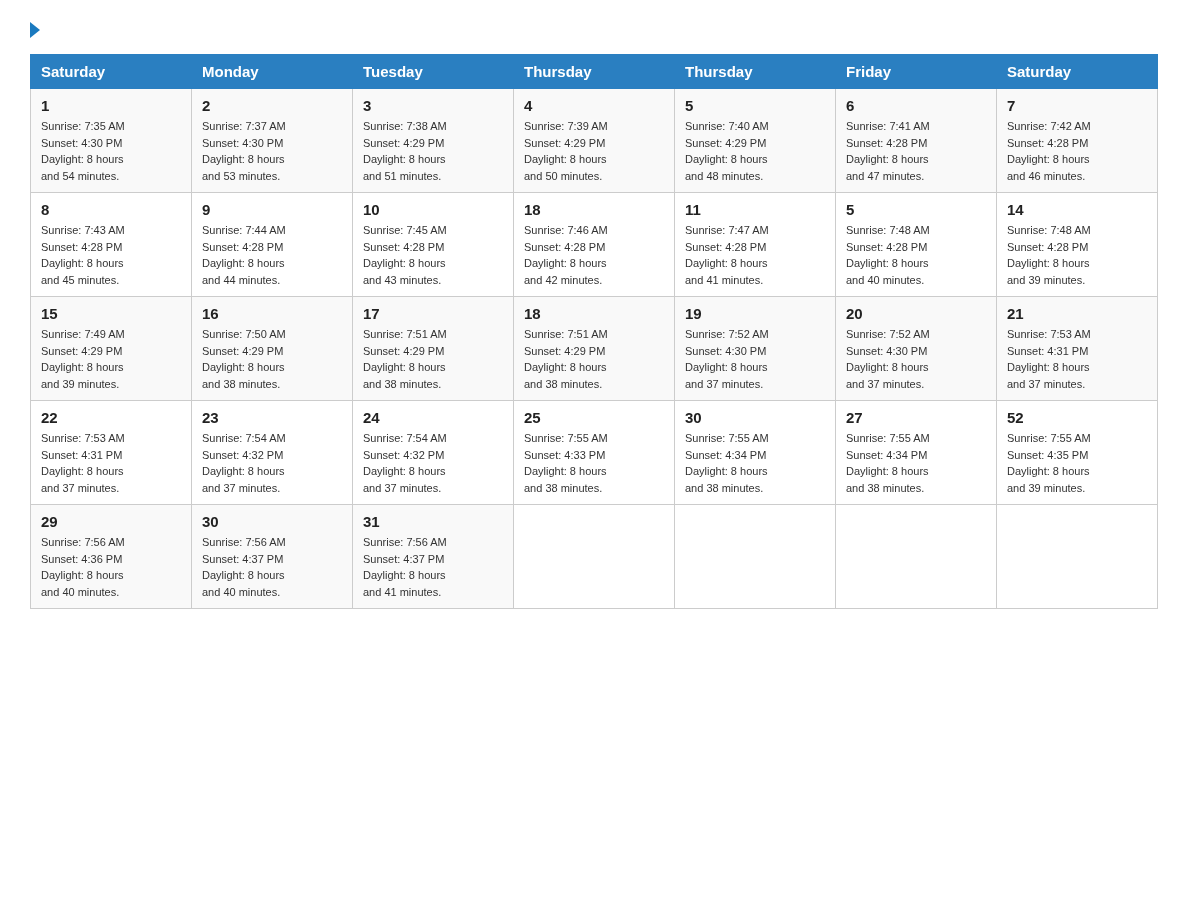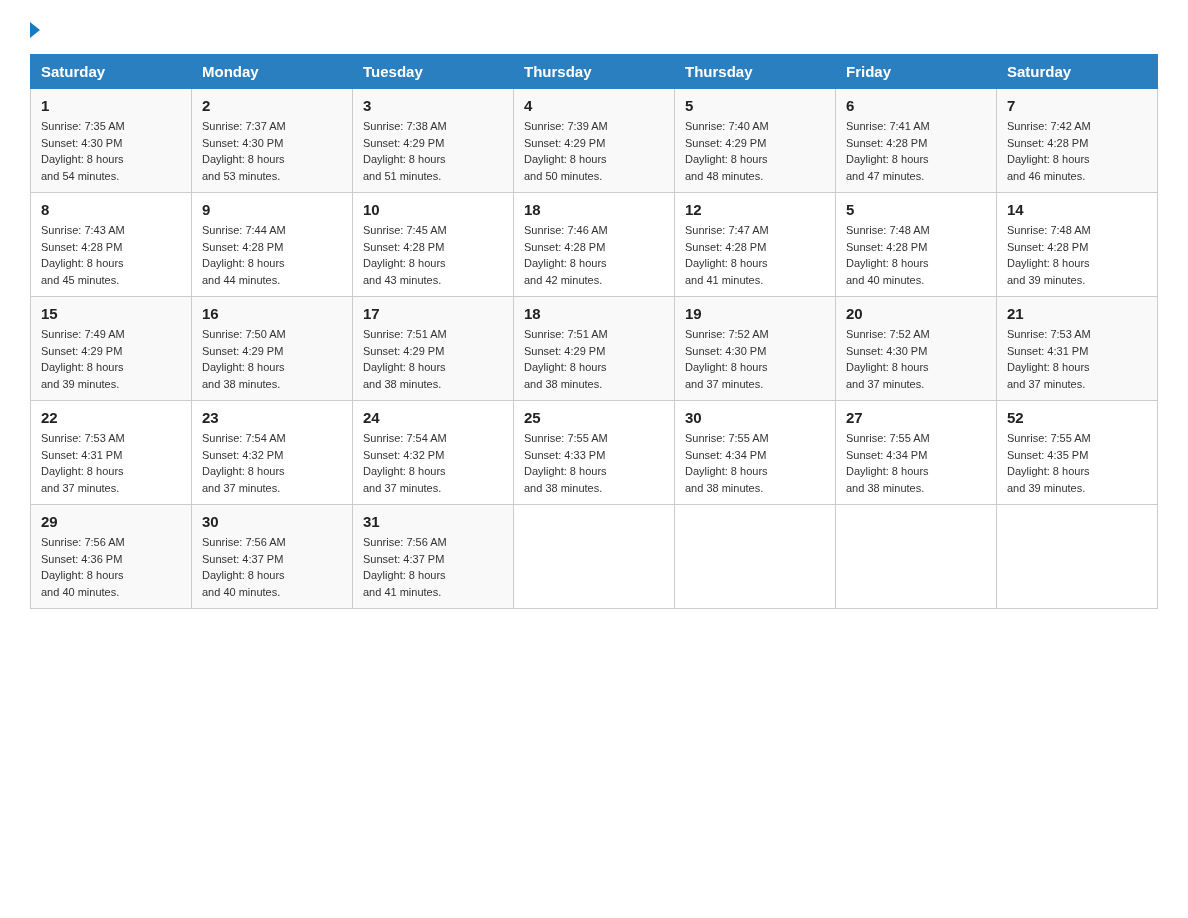--- a/index.html
+++ b/index.html
@@ -172,21 +172,21 @@
         </td>
         <td>
           <span class="day-num">10</span>
           <div class="day-info">Sunrise: 7:45 AM<br>Sunset: 4:28 PM<br>Daylight: 8 hours<br>and 43 minutes.</div>
         </td>
         <td>
           <span class="day-num">18</span>
           <div class="day-info">Sunrise: 7:46 AM<br>Sunset: 4:28 PM<br>Daylight: 8 hours<br>and 42 minutes.</div>
         </td>
         <td>
-          <span class="day-num">12</span>
+          <span class="day-num">11</span>
           <div class="day-info">Sunrise: 7:47 AM<br>Sunset: 4:28 PM<br>Daylight: 8 hours<br>and 41 minutes.</div>
         </td>
         <td>
           <span class="day-num">5</span>
           <div class="day-info">Sunrise: 7:48 AM<br>Sunset: 4:28 PM<br>Daylight: 8 hours<br>and 40 minutes.</div>
         </td>
         <td>
           <span class="day-num">14</span>
           <div class="day-info">Sunrise: 7:48 AM<br>Sunset: 4:28 PM<br>Daylight: 8 hours<br>and 39 minutes.</div>
         </td>

